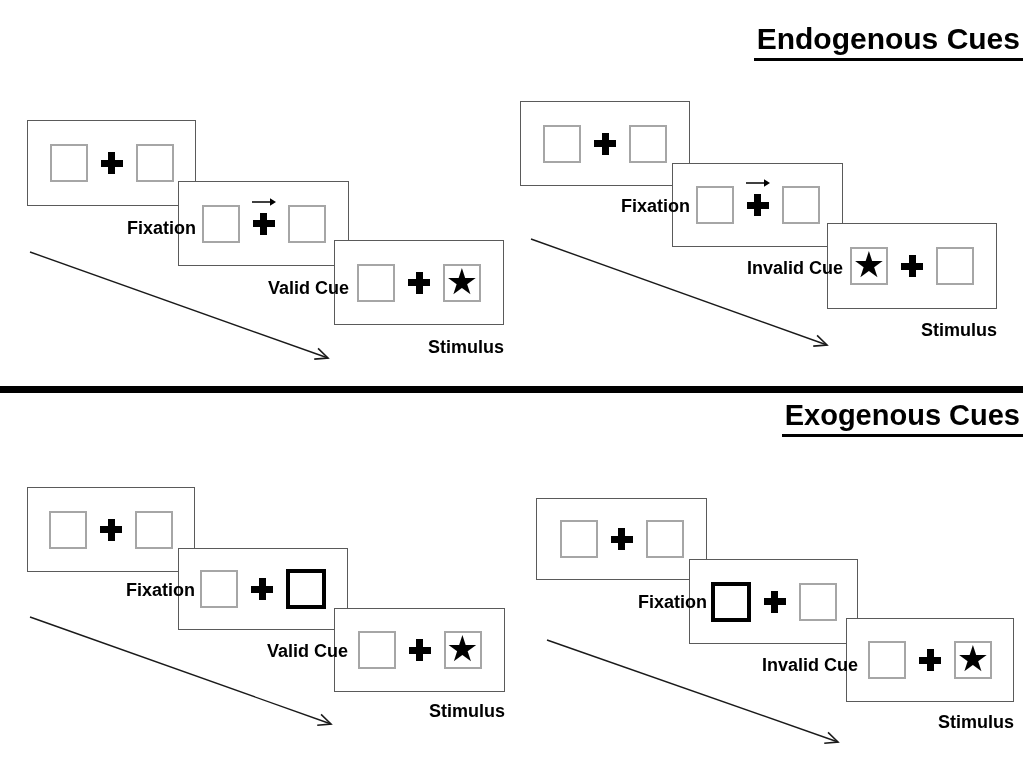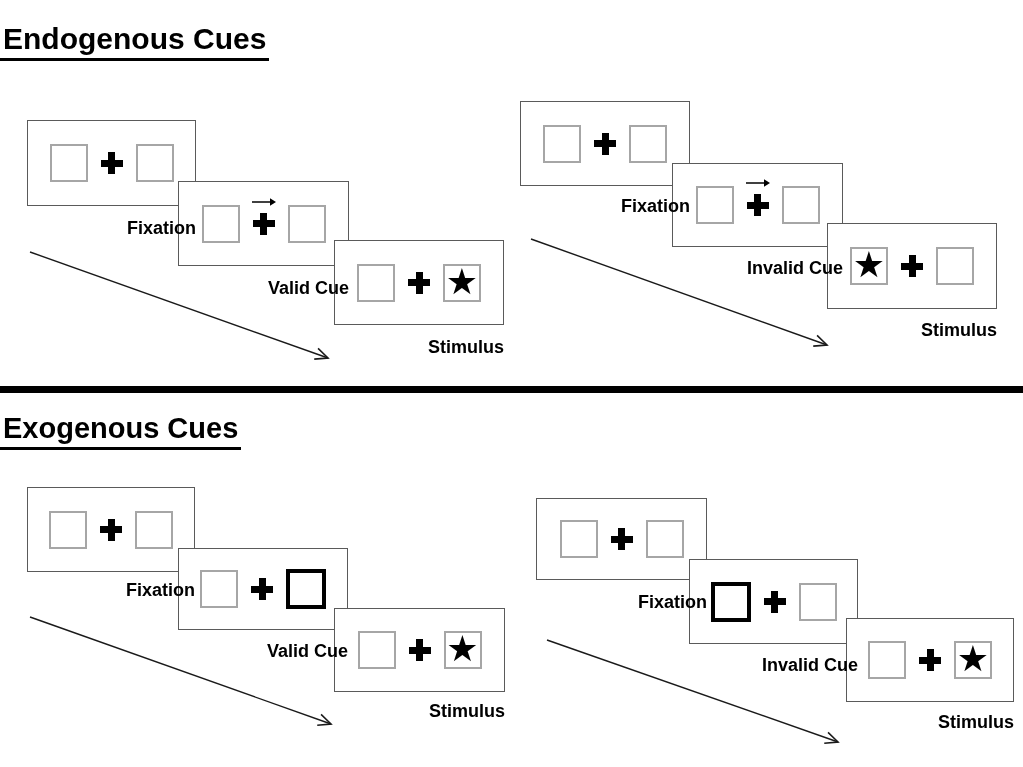--- a/index.html
+++ b/index.html
@@ -1,20 +1,20 @@
 <!DOCTYPE html>
 <html><head>
 <meta charset="utf-8">
 <style>
   html,body{margin:0;padding:0;background:#fff;}
   #stage{position:relative;width:1023px;height:767px;background:#ffffff;overflow:hidden;
          font-family:"Liberation Sans",sans-serif;color:#000;}
   *,*::before,*::after{box-sizing:border-box;}
 
-  .title{position:absolute;left:0;width:100%;text-align:left;font-weight:bold;
+  .title{position:absolute;left:0;width:100%;text-align:right;font-weight:bold;
          font-size:30px;letter-spacing:0px;}
   .title span{display:inline-block;border-bottom:3px solid #000;padding:0 3px 2px 3px;}
 
   .divider{position:absolute;left:0;top:386px;width:1023px;height:7px;background:#000;}
 
   .panel{position:absolute;background:#fff;border:1px solid #5a5a5a;
          display:flex;align-items:center;justify-content:center;gap:13px;}
 
   .sq{width:38px;height:38px;border:2px solid #a6a6a6;background:#fff;
       display:flex;align-items:center;justify-content:center;flex:0 0 auto;}
@@ -46,21 +46,21 @@
     </defs>
     <line x1="30" y1="252" x2="328" y2="358" stroke="#1a1a1a" stroke-width="1.4" marker-end="url(#ah)"></line>
     <line x1="531" y1="239" x2="827" y2="345" stroke="#1a1a1a" stroke-width="1.4" marker-end="url(#ah)"></line>
     <line x1="30" y1="617" x2="331" y2="724" stroke="#1a1a1a" stroke-width="1.4" marker-end="url(#ah)"></line>
     <line x1="547" y1="640" x2="838" y2="742" stroke="#1a1a1a" stroke-width="1.4" marker-end="url(#ah)"></line>
   </svg>
 
   <div class="title" style="top:22px;">
     <span>Endogenous Cues</span>
   </div>
-  <div class="title" style="top:412px;font-size:29px;">
+  <div class="title" style="top:399px;font-size:29px;">
     <span>Exogenous Cues</span>
   </div>
 
   <div class="divider"></div>
 
   <div class="panel" style="left:27px;top:120px;width:169px;height:86px;z-index:1">
     <div class="sq"></div>
     <div class="crosswrap">
         <div class="plus"></div>
       </div>

